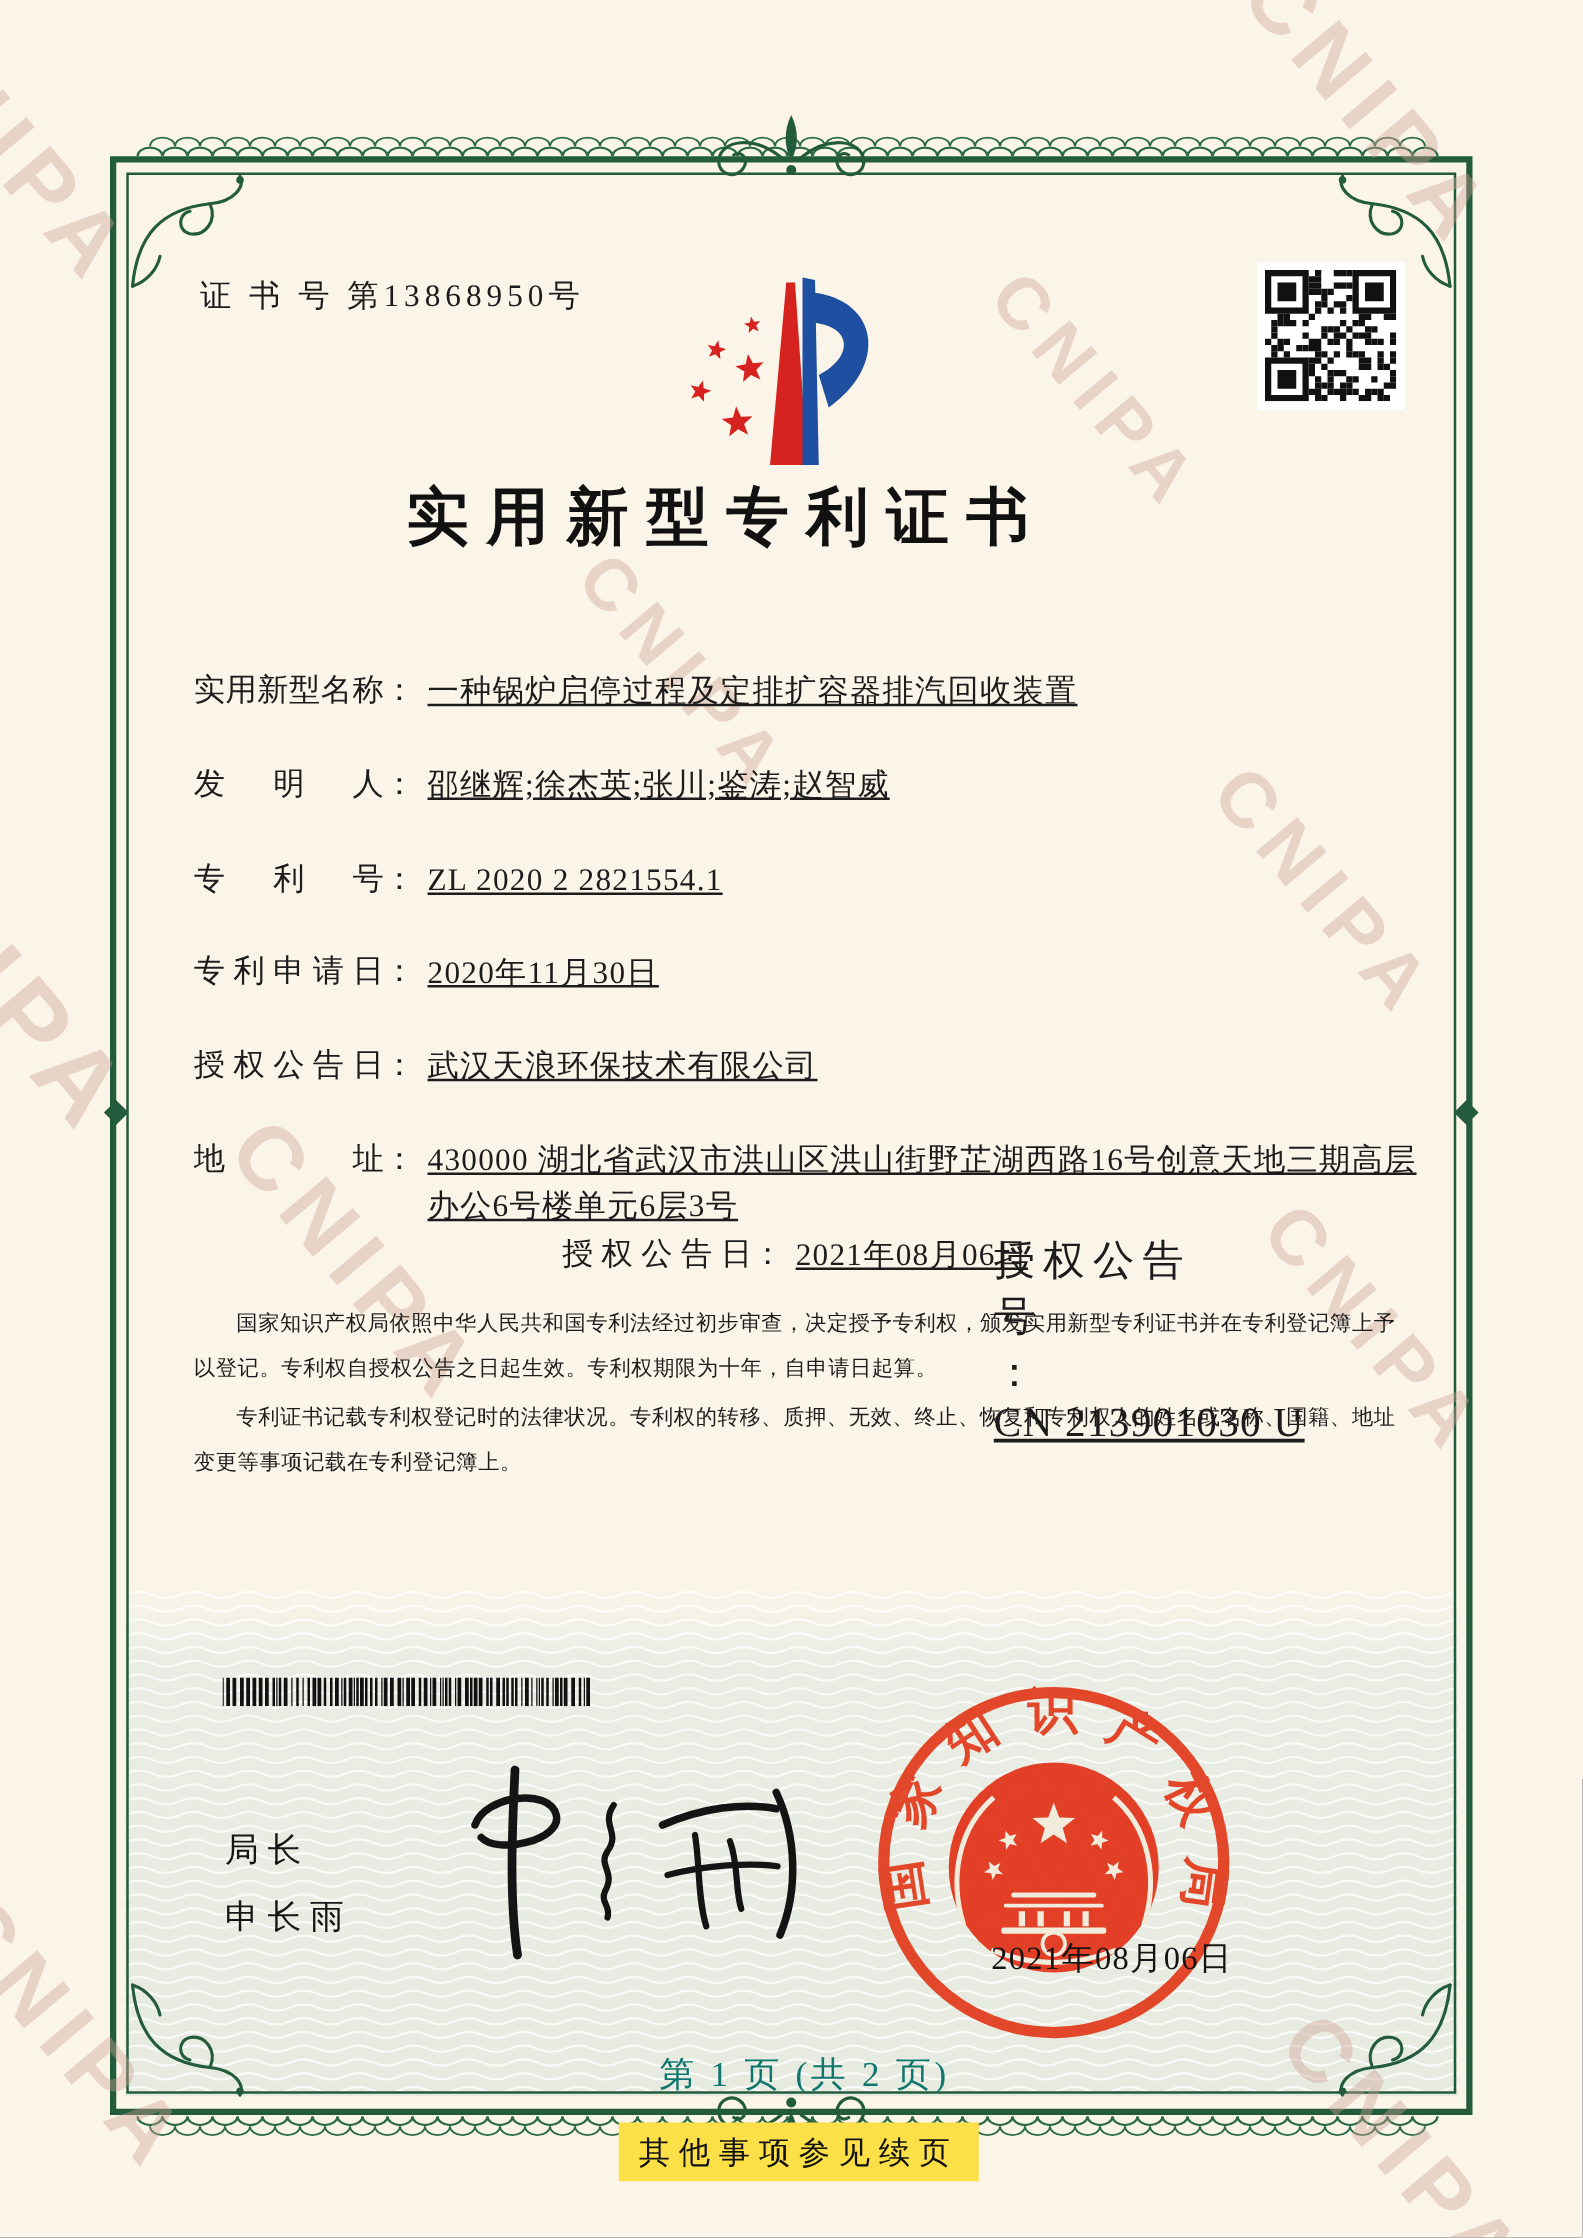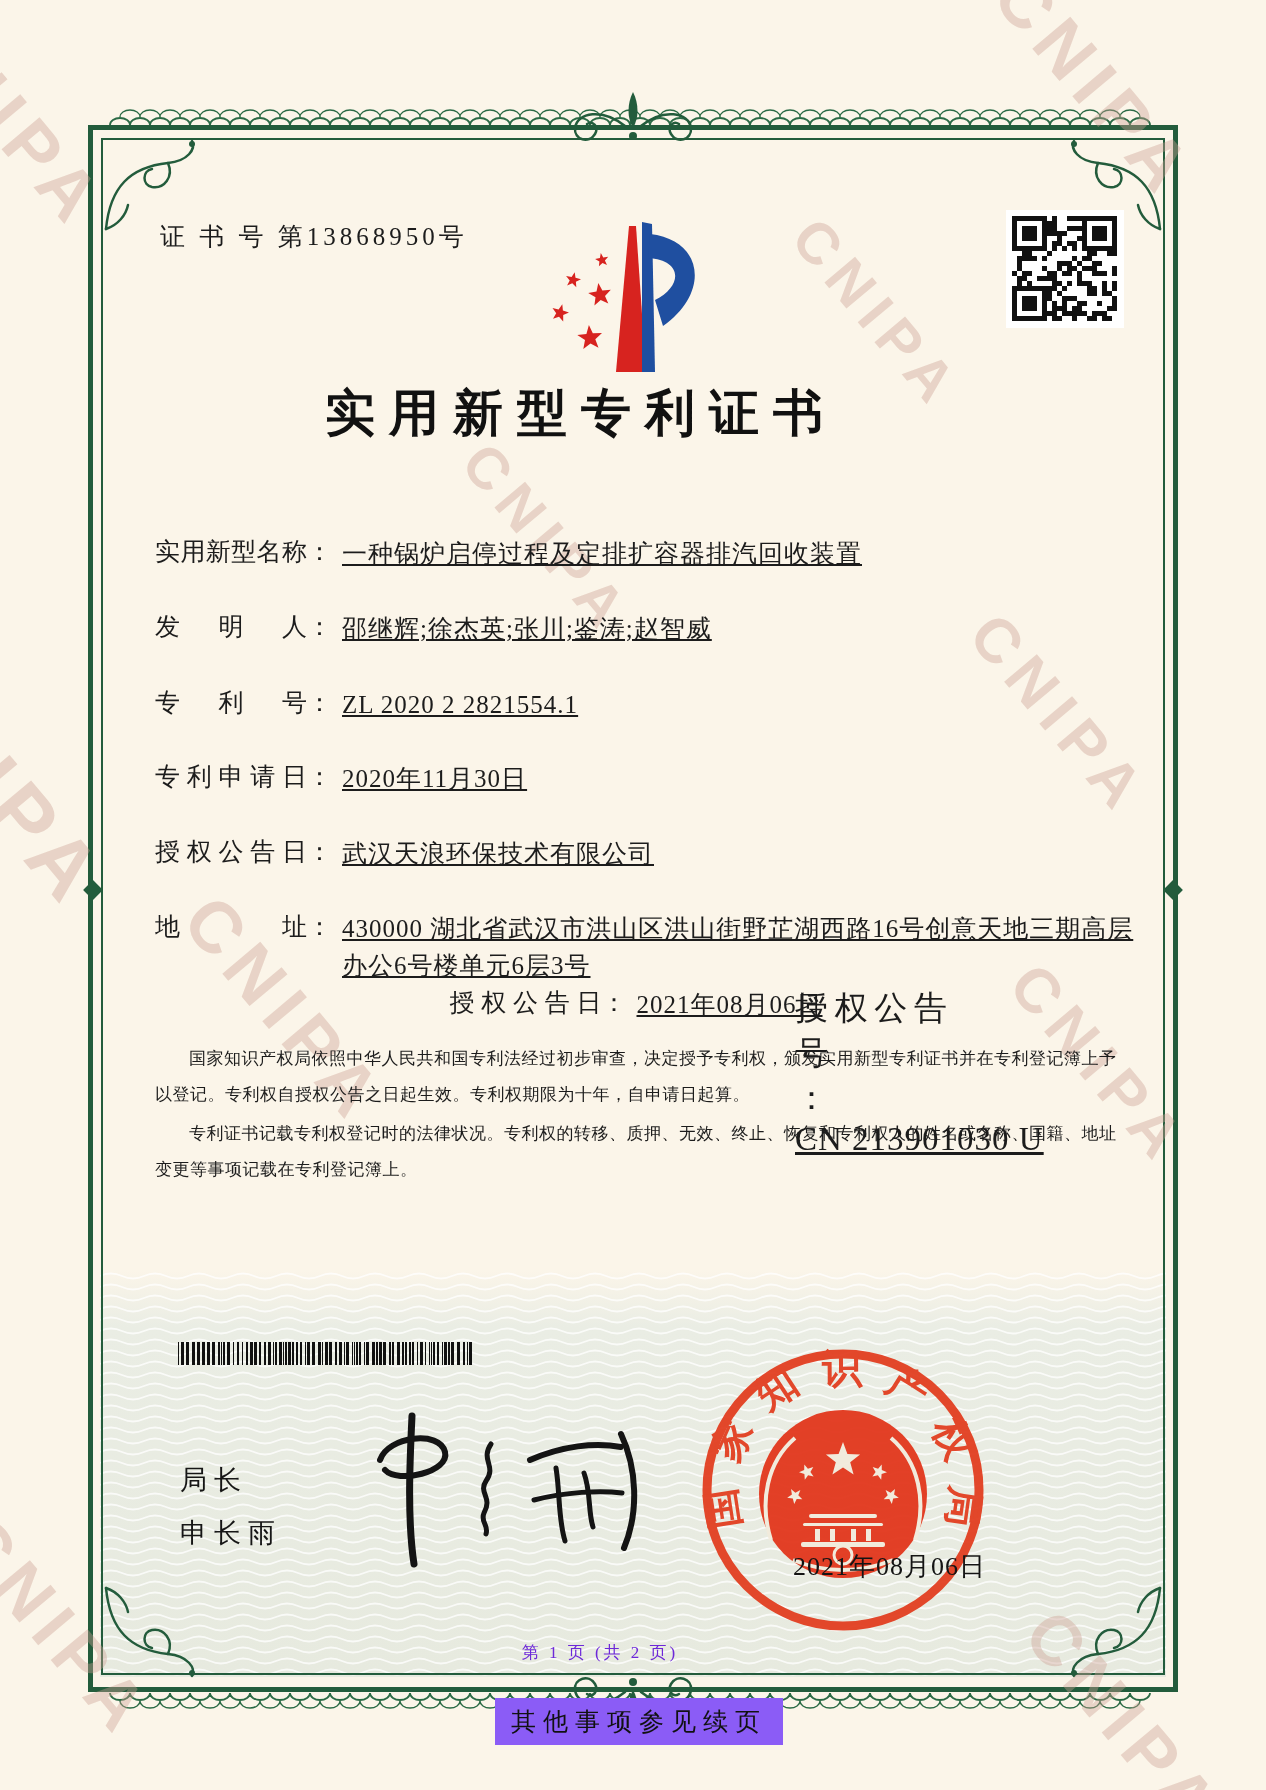--- a/index.html
+++ b/index.html
@@ -47,23 +47,23 @@
   .grant2{position:absolute;left:640px;top:0;display:flex;font-size:33px;flex-direction:column;}
   
   .paras{position:absolute;left:155px;top:1041px;width:962px;z-index:4;font-size:17px;line-height:35.5px;}
   .paras p{margin:0 0 4px 0;text-indent:2em;letter-spacing:.5px;}
   
   .barcode{position:absolute;left:178px;top:1342px;z-index:4;}
   .signer{position:absolute;left:180px;z-index:4;font-family:"Liberation Sans","DejaVu Sans",sans-serif;font-size:27px;letter-spacing:7px;color:#161616;margin-top:12px;}
   .signature{position:absolute;left:352px;top:1408px;z-index:5;}
   .seal{position:absolute;left:697px;top:1344px;z-index:6;opacity:.93;}
   .seal-date{position:absolute;left:793px;top:1549px;z-index:7;font-size:26px;letter-spacing:1px;color:#141414;}
-  .pfooter{position:absolute;left:440px;top:1641px;width:320px;text-align:center;z-index:4;font-size:17px;letter-spacing:3px;color:#6d28d9;}
+  .pfooter{position:absolute;left:440px;top:1641px;width:320px;text-align:right;z-index:4;font-size:28px;letter-spacing:3px;color:#0f766e;}
   .cont-note{
-    position:absolute;left:495px;top:1698px;z-index:5;background:#8b5cf6;
+    position:absolute;left:495px;top:1698px;z-index:5;background:#fde047;
     padding:7px 16px;font-size:25px;letter-spacing:7px;color:#111;
   }
 </style>
 </head>
 <body>
 
 <div class="page">
 
   <div id="wm-layer">
       <div class="wm" style="left: -50px; top: -15px; font-size: 72px;">CNIPA</div>

